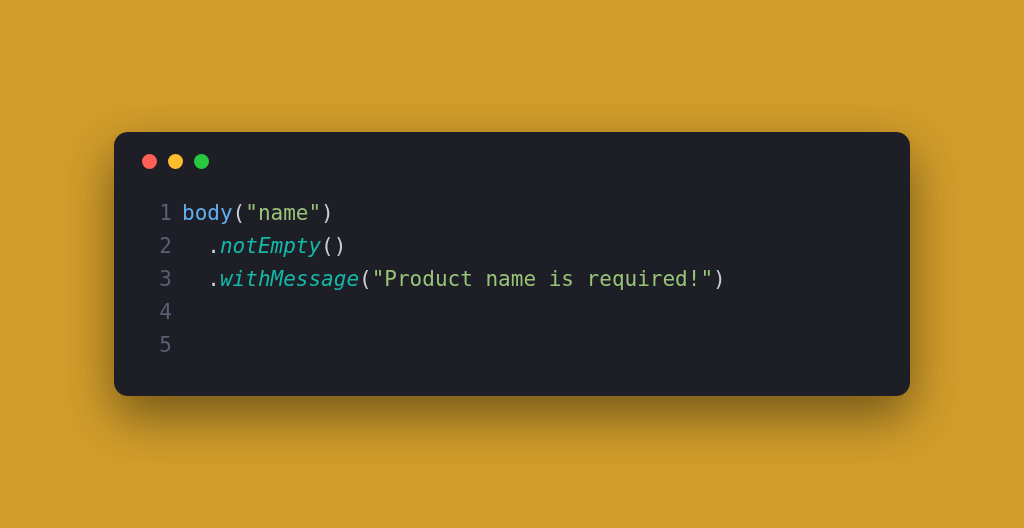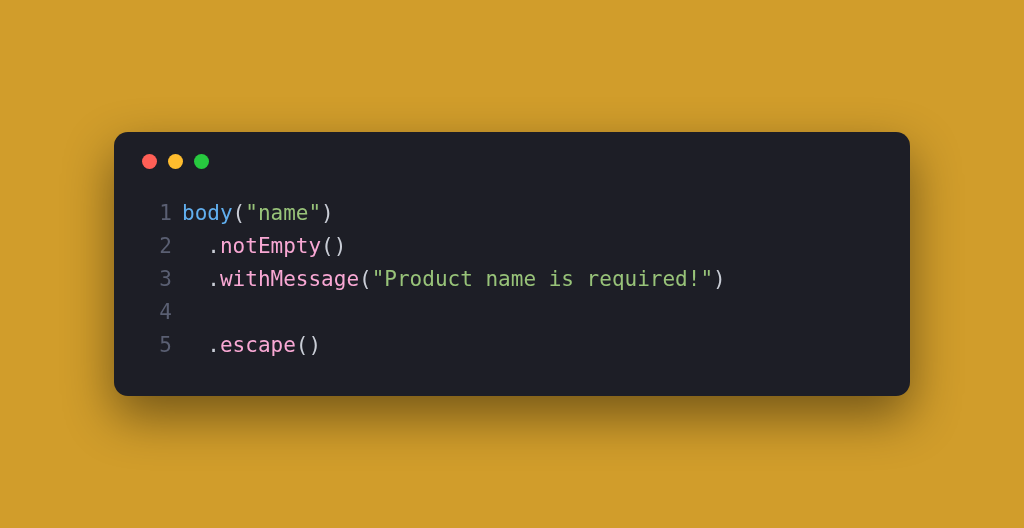--- a/index.html
+++ b/index.html
@@ -61,31 +61,31 @@
       user-select: none;
     }
 
     .content {
       display: inline;
     }
 
     .tok-fn { color: #61afef; }
     .tok-punc { color: #c9cdd6; }
     .tok-str { color: #98c379; }
-    .tok-method { color: #f9a8d4; }
+    .tok-method { color: #14b8a6; font-style: italic; }
   </style>
 </head>
 <body>
 
 <div class="window">
   <div class="traffic-lights">
     <div class="dot dot-red"></div>
     <div class="dot dot-yellow"></div>
     <div class="dot dot-green"></div>
   </div>
   <div class="code" id="code-block">
       <div class="line"><span class="lineno">1</span><span class="content"><span class="tok-fn">body</span><span class="tok-punc">(</span><span class="tok-str">"name"</span><span class="tok-punc">)</span></span></div>
       <div class="line"><span class="lineno">2</span><span class="content"><span>  </span><span class="tok-punc">.</span><span class="tok-method">notEmpty</span><span class="tok-punc">()</span></span></div>
       <div class="line"><span class="lineno">3</span><span class="content"><span>  </span><span class="tok-punc">.</span><span class="tok-method">withMessage</span><span class="tok-punc">(</span><span class="tok-str">"Product name is required!"</span><span class="tok-punc">)</span></span></div>
       <div class="line"><span class="lineno">4</span></div>
-      <div class="line"><span class="lineno">5</span><span class="content"><span>  </span><span class="tok-punc">.</span><span class="tok-method">escape</span><span class="tok-punc">()</span></span></div>
+      <div class="line"><span class="lineno">5</span></div>
     </div>
 </div>
 
 </body></html>

